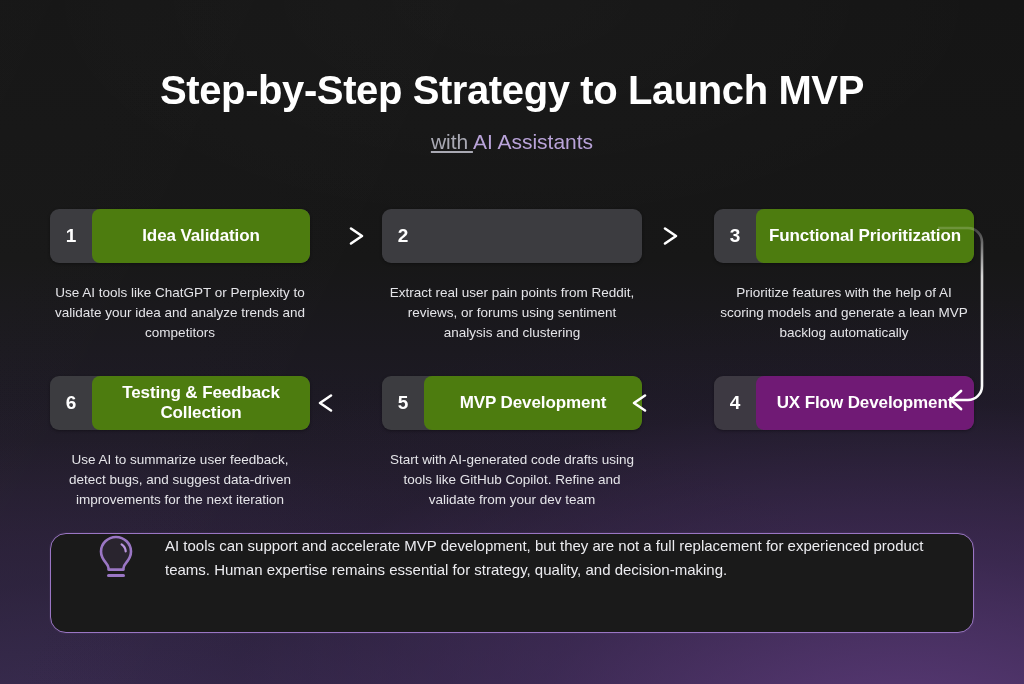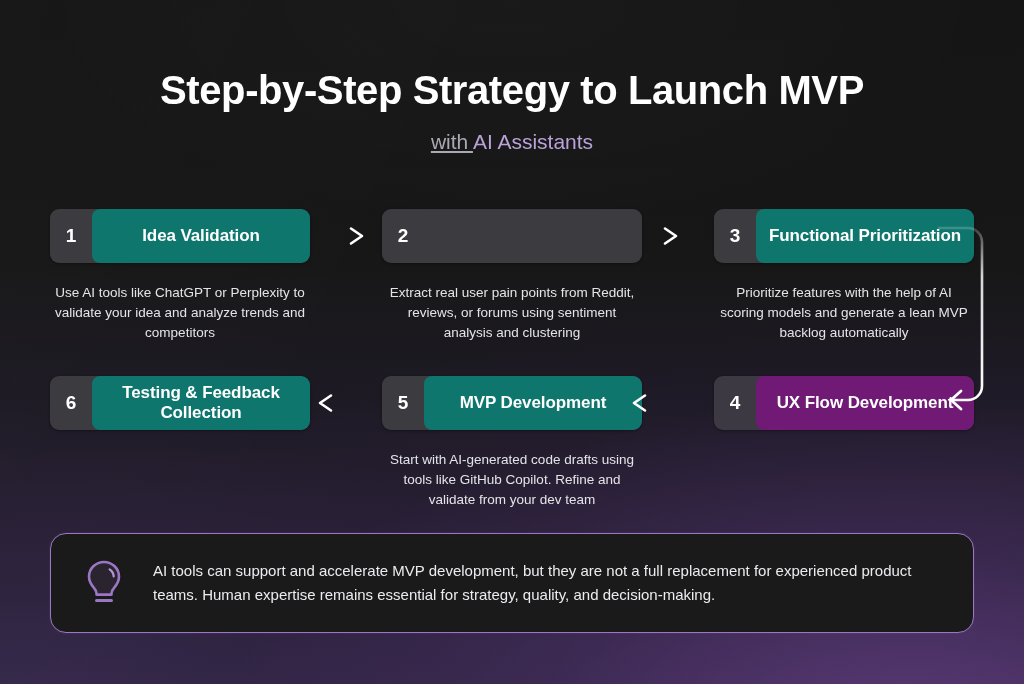--- a/index.html
+++ b/index.html
@@ -99,21 +99,21 @@
     display: flex;
     align-items: center;
     justify-content: center;
     font-size: 19px;
     font-weight: bold;
     color: #ffffff;
   }
   .chip-title {
     flex: 1;
     border-radius: 8px;
-    background: #0f766e;
+    background: #4d7c0f;
     display: flex;
     align-items: center;
     justify-content: center;
     text-align: center;
     padding: 0 8px;
     font-size: 17px;
     font-weight: bold;
     color: #ffffff;
     line-height: 1.16;
     letter-spacing: -0.1px;
@@ -156,22 +156,22 @@
   .note {
     position: absolute;
     left: 50px;
     top: 533px;
     width: 924px;
     height: 100px;
     border: 1.5px solid #9a76c4;
     border-radius: 16px;
     background: #1a1a1a;
     display: flex;
-    align-items: center;
-    padding: 0 24px;
+    align-items: flex-start;
+    padding: 0 36px;
     box-shadow: 0 0 0 1px rgba(154,118,196,0.08);
   }
   .note-icon {
     flex: 0 0 58px;
     display: flex;
     align-items: center;
     justify-content: center;
   }
   .note-text {
     flex: 1;
@@ -224,20 +224,21 @@
 
   </div>
 
   <div class="row row-2">
 
     <div class="step">
       <div class="chip">
         <div class="chip-num">6</div>
         <div class="chip-title">Testing &amp; Feedback Collection</div>
       </div>
+      <div class="desc">Use AI to summarize user feedback, detect bugs, and suggest data-driven improvements for the next iteration</div>
     </div>
 
     <div class="step">
       <div class="chip">
         <div class="chip-num">5</div>
         <div class="chip-title">MVP Development</div>
       </div>
       <div class="desc">Start with AI-generated code drafts using tools like GitHub Copilot. Refine and validate from your dev team</div>
     </div>
 

